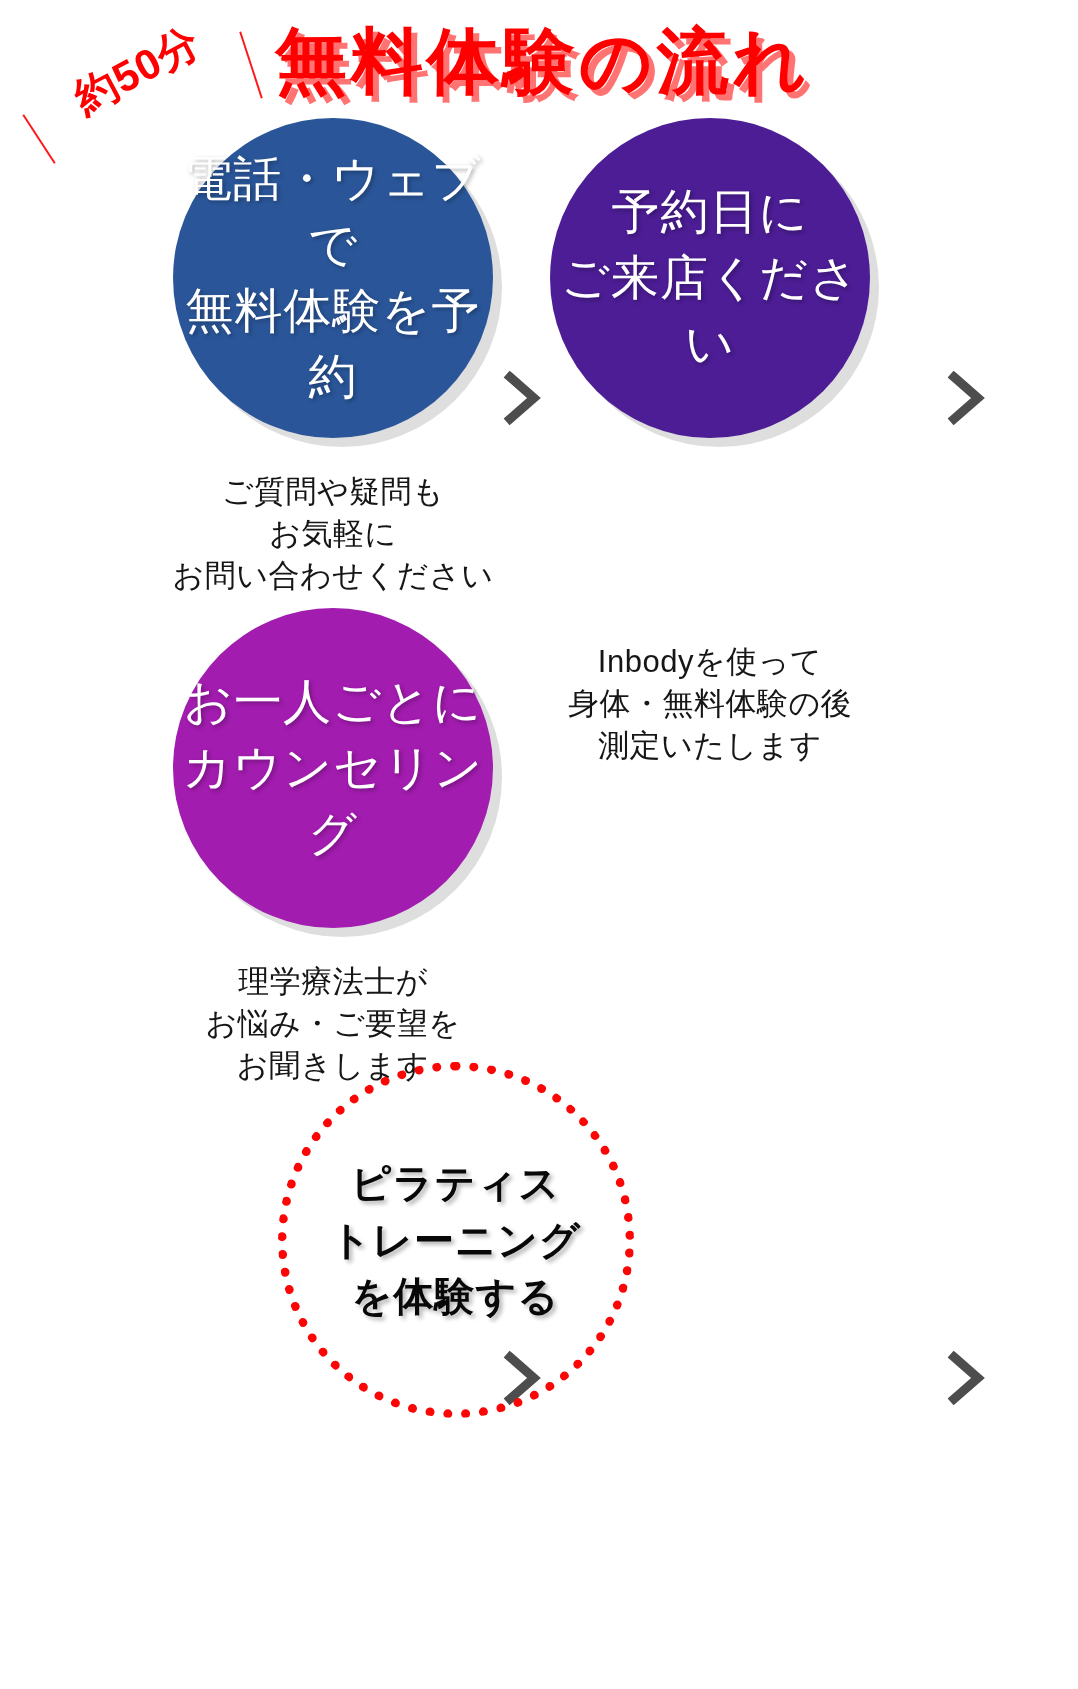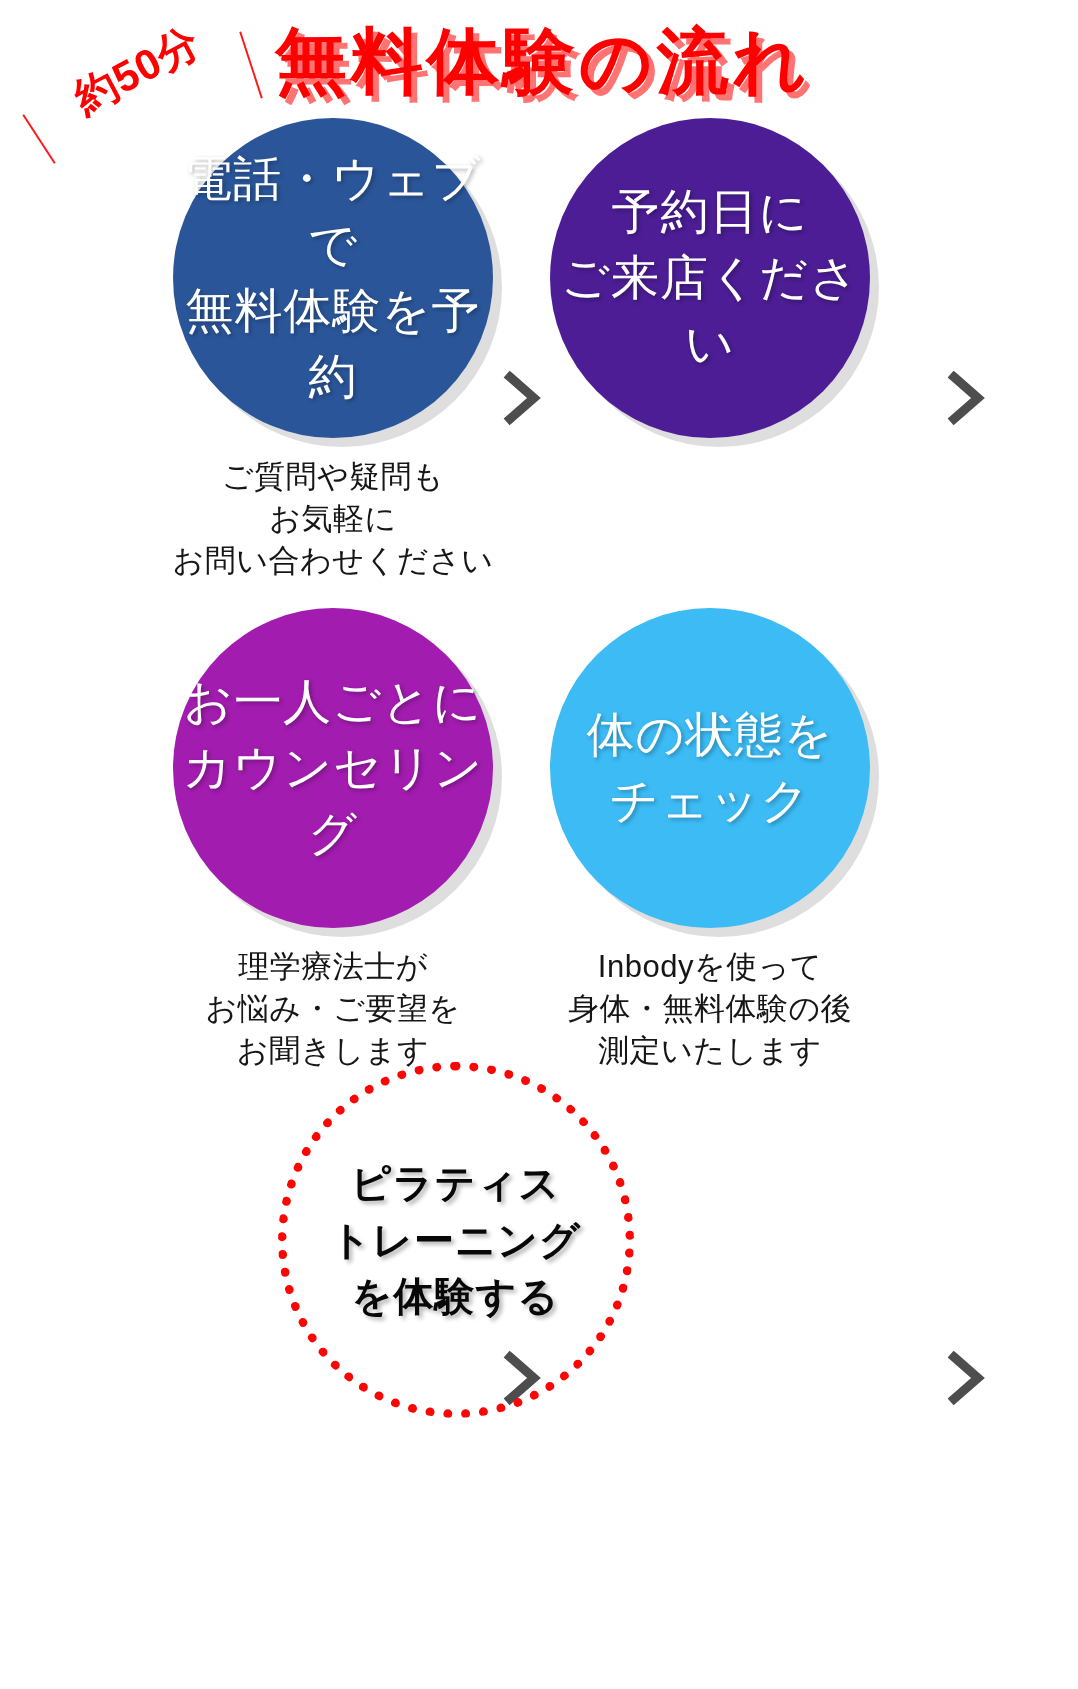--- a/index.html
+++ b/index.html
@@ -107,21 +107,21 @@
     font-size: 48px;
     line-height: 1.38;
     font-weight: 400;
     letter-spacing: 1px;
     text-shadow: 2px 2px 4px rgba(0, 0, 0, 0.30);
     white-space: pre-line;
     padding: 0 8px;
   }
 
   .caption {
-    margin-top: 18px;
+    margin-top: 33px;
     font-size: 31px;
     line-height: 1.36;
     color: #161616;
     white-space: pre-line;
     letter-spacing: 0.5px;
   }
 
   
   .chevron {
     position: absolute;
@@ -230,24 +230,20 @@
 お聞きします</div>
     </div>
 
     <div class="chevron" id="chev-r2-mid">
       <svg viewBox="0 0 44 56" aria-hidden="true">
         <polyline points="10,7 34,28 10,49" fill="none" stroke="currentColor" stroke-width="9" stroke-linecap="square" stroke-linejoin="miter"></polyline>
       </svg>
     </div>
 
     <div class="step step-right">
-      <div class="circle" id="circle-4" style="background: rgb(60, 187, 245);">
-        <div class="circle-text">体の状態を
-チェック</div>
-      </div>
       <div class="caption">Inbodyを使って
 身体・無料体験の後
 測定いたします</div>
     </div>
 
     <div class="chevron" id="chev-r2-right">
       <svg viewBox="0 0 44 56" aria-hidden="true">
         <polyline points="10,7 34,28 10,49" fill="none" stroke="currentColor" stroke-width="9" stroke-linecap="square" stroke-linejoin="miter"></polyline>
       </svg>
     </div>

